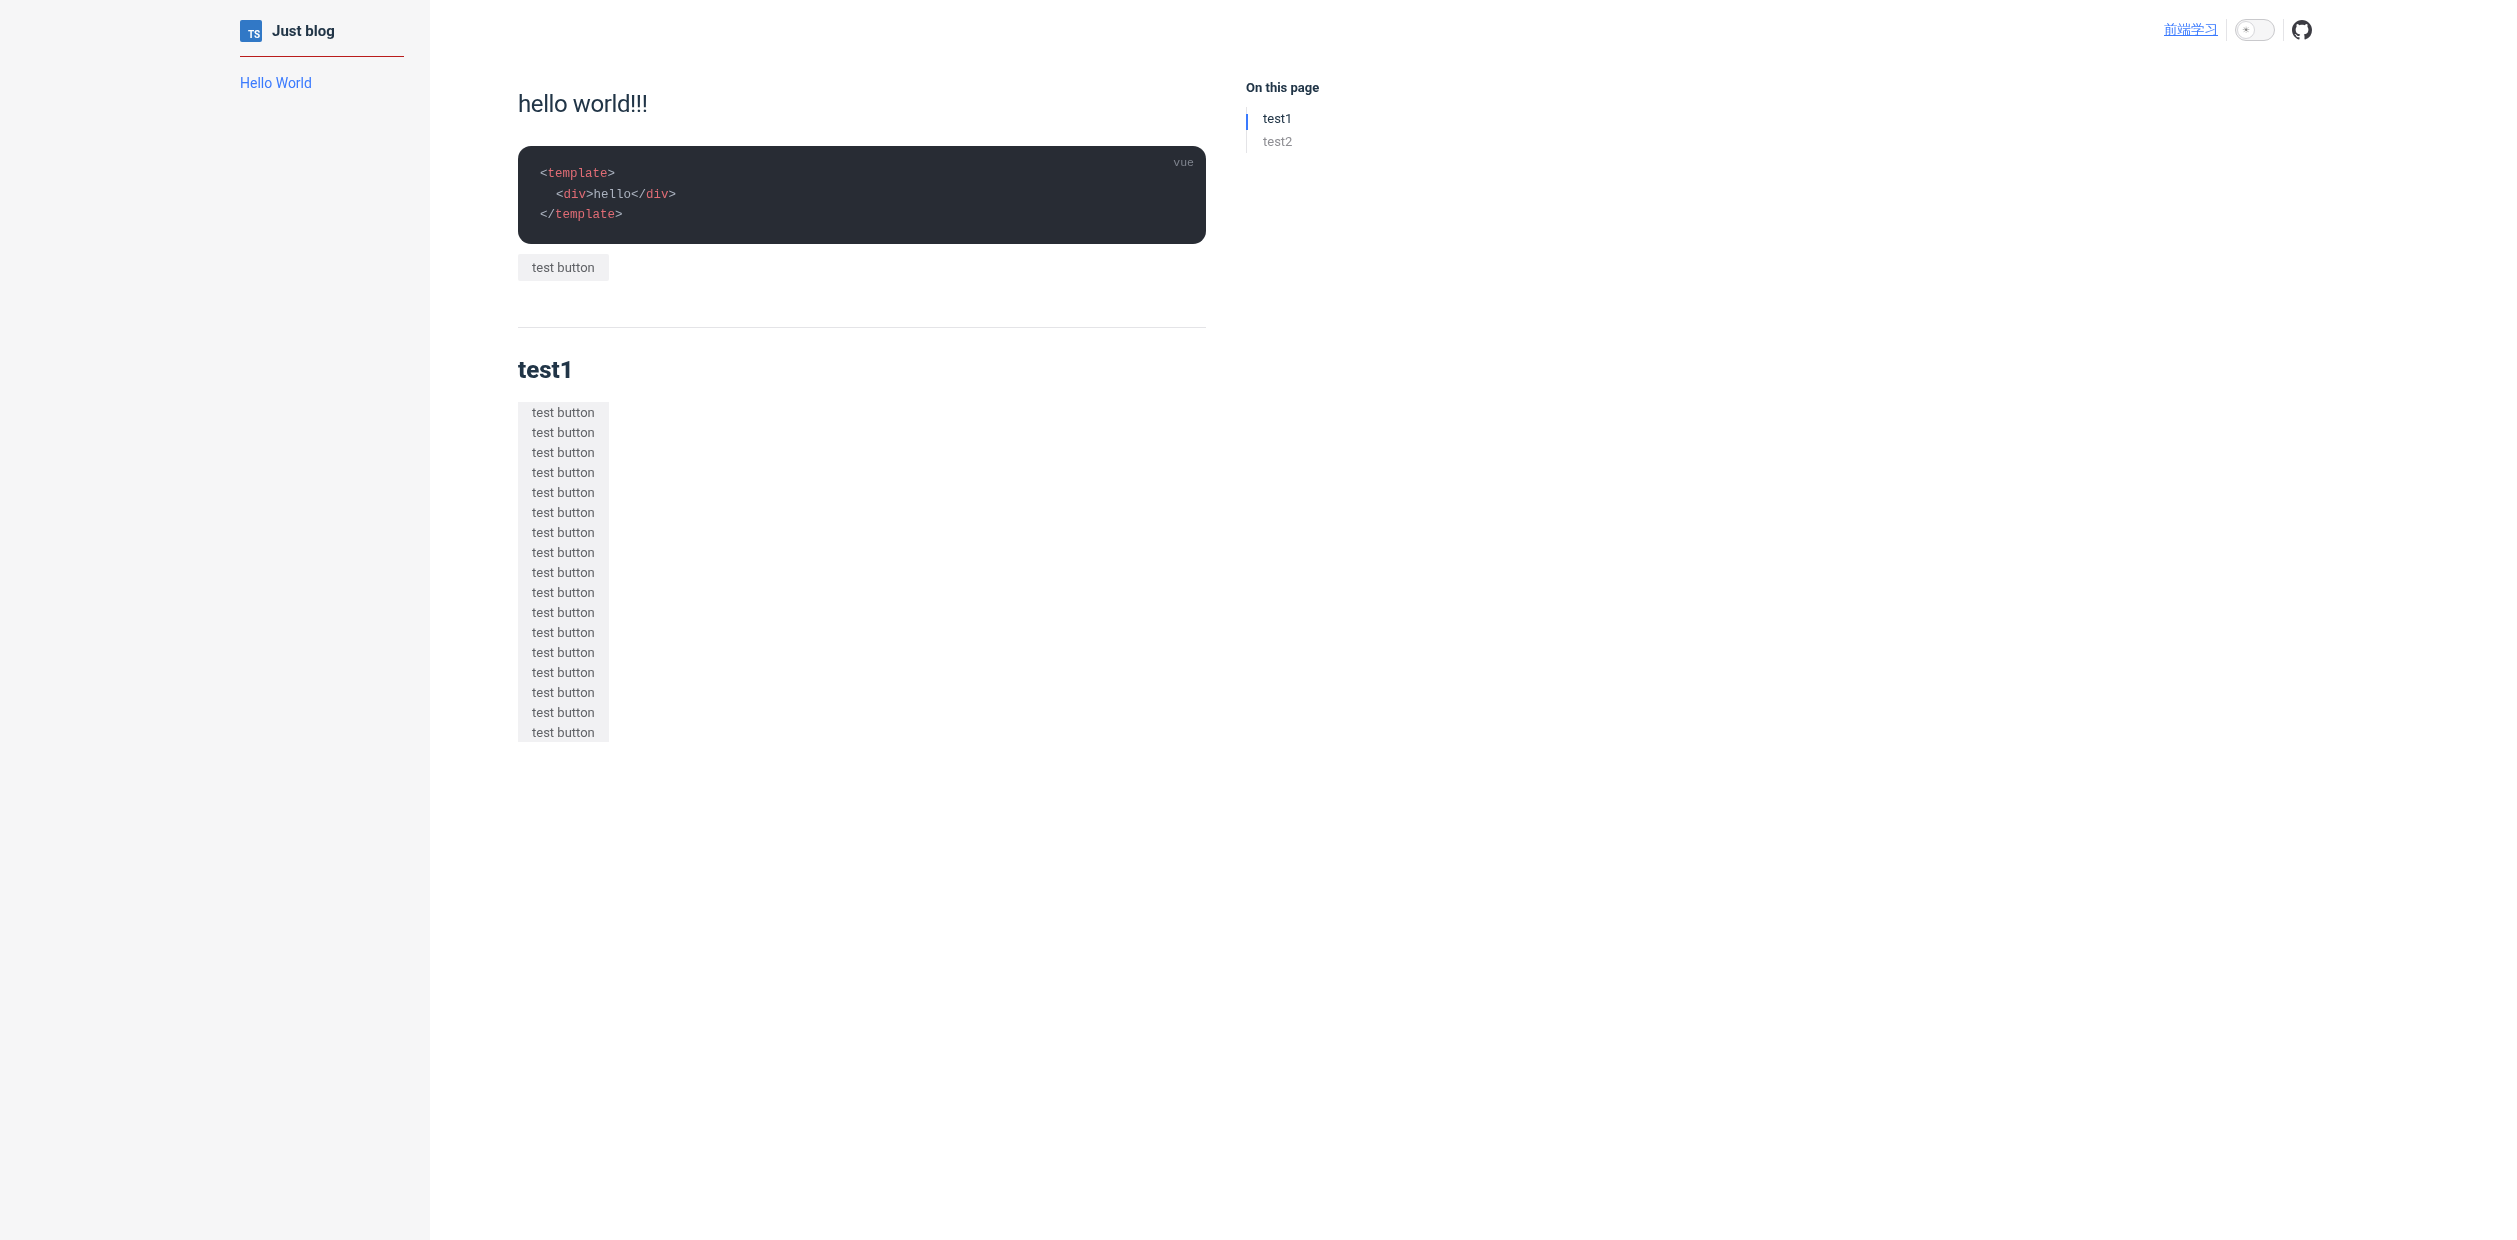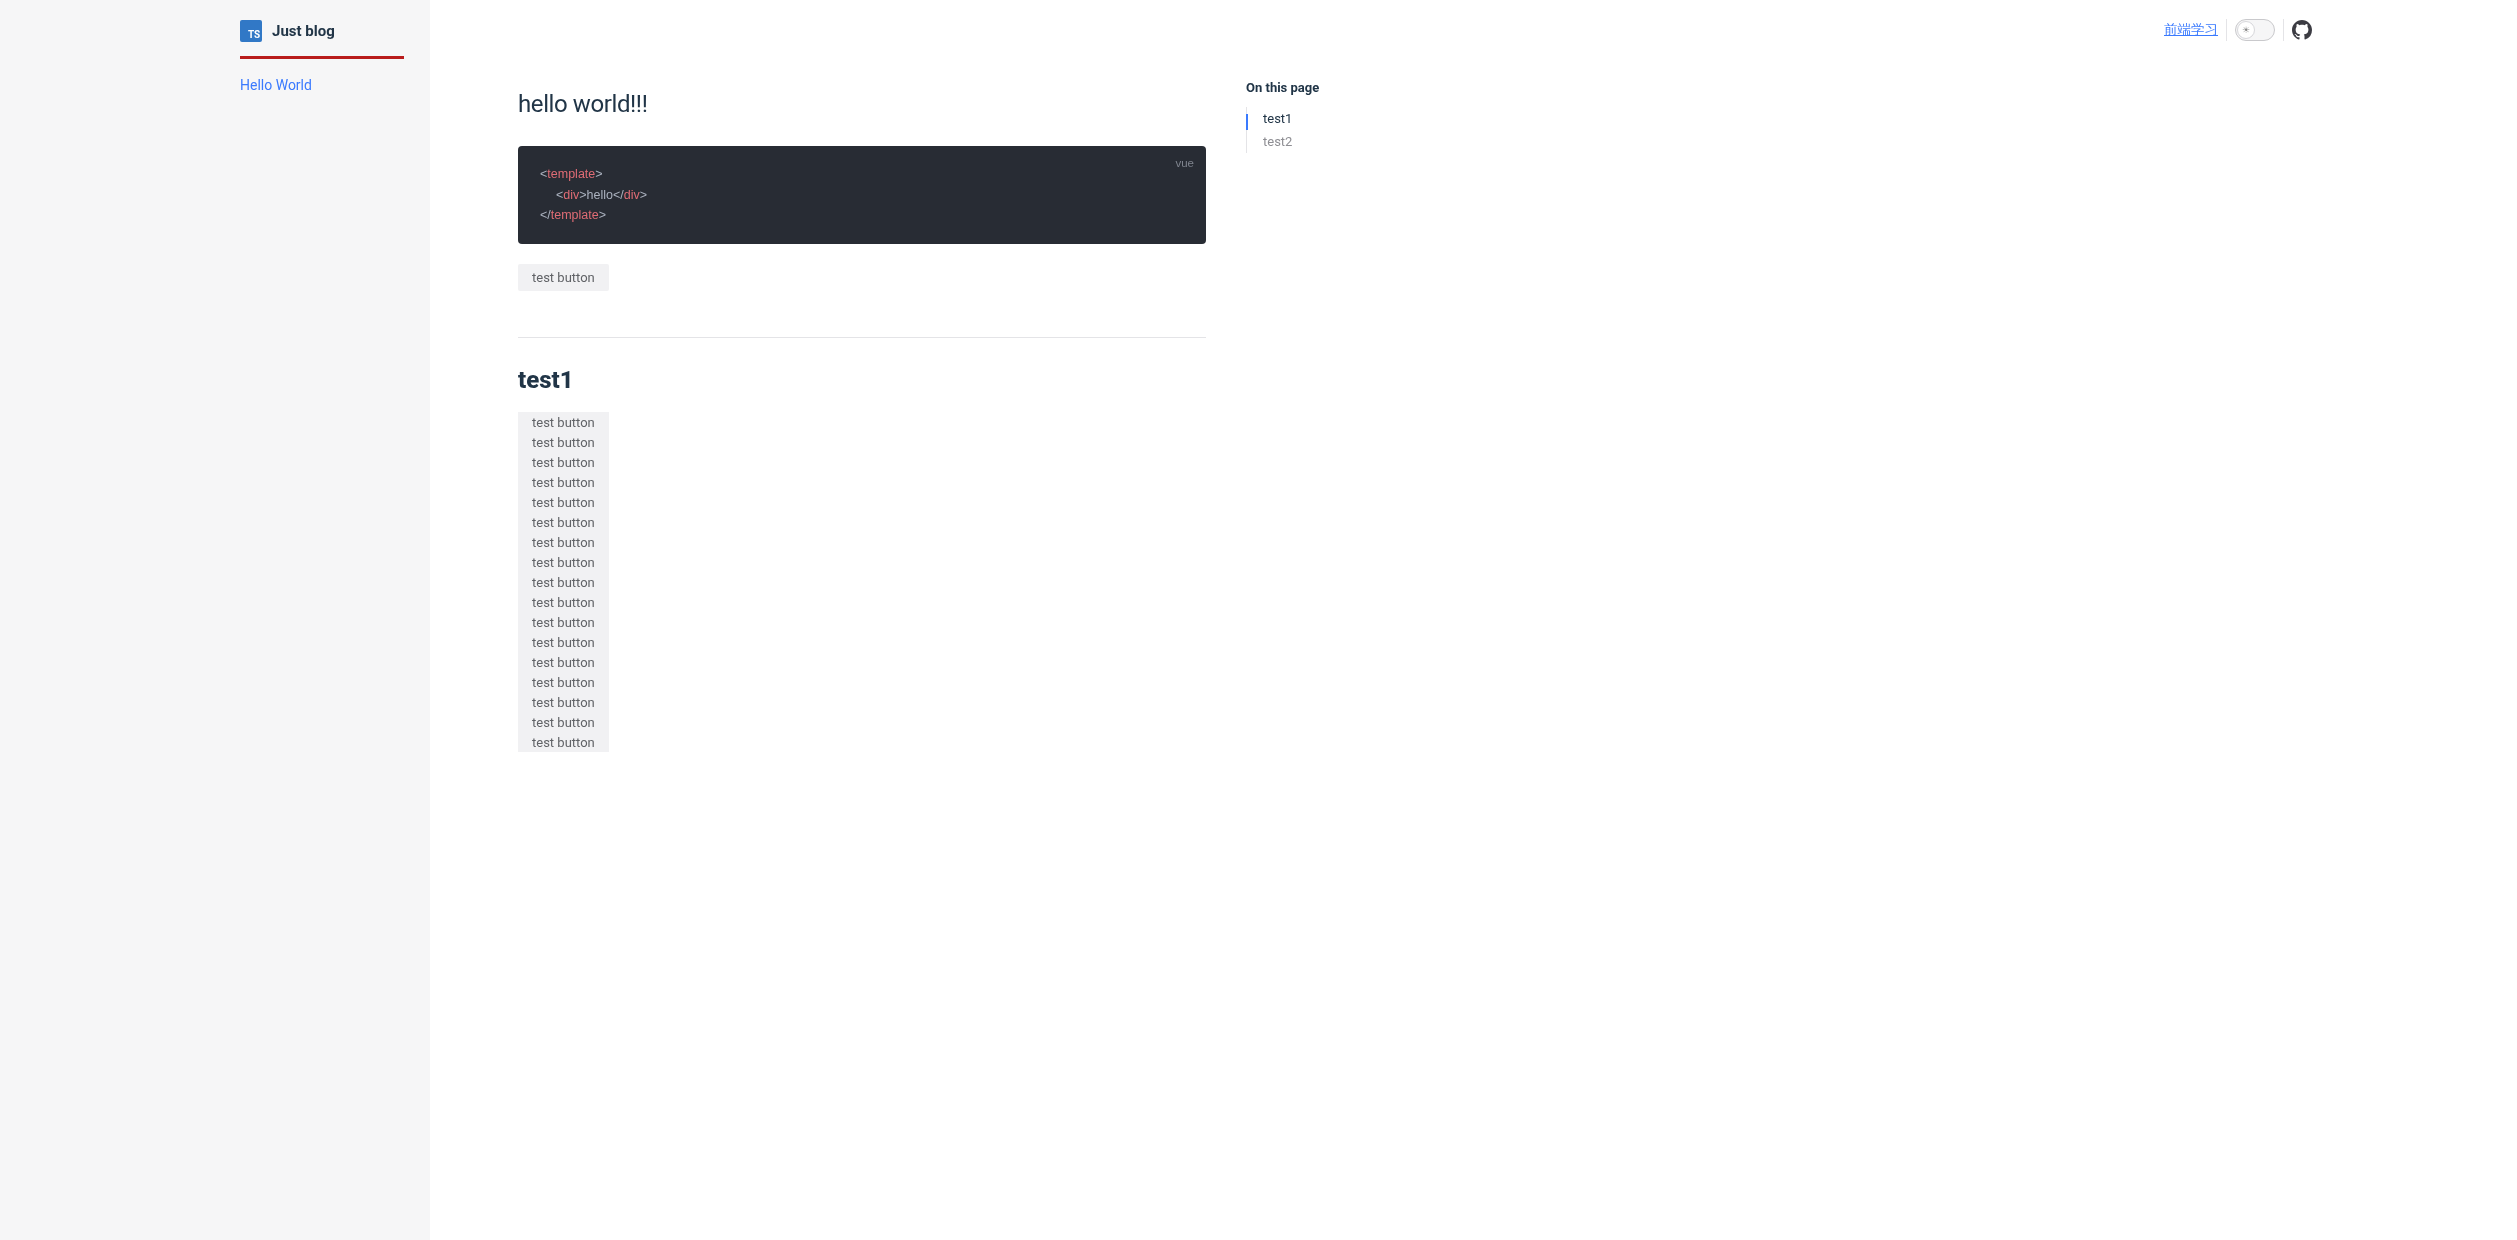--- a/index.html
+++ b/index.html
@@ -10,21 +10,21 @@
   display: flex;
 }
 .sidebar {
   width: 430px;
   min-height: 100vh;
   background: #f6f6f7;
   padding: 20px 0 0 0;
   flex-shrink: 0;
 }
 .sidebar-inner { padding-left: 240px; padding-right: 26px; }
-.site-title-row { display: flex; align-items: center; gap: 10px; padding-bottom: 14px; border-bottom: 3px solid #b91c1c; }
+.site-title-row { display: flex; align-items: center; gap: 10px; padding-bottom: 14px; border-bottom: 1px solid #b91c1c; }
 .ts-badge {
   width: 22px; height: 22px; background: #3178c6; color: #fff;
   font-size: 10px; font-weight: 700; display: flex; align-items: flex-end; justify-content: flex-end;
   padding: 2px 2px; border-radius: 2px; letter-spacing: -0.2px;
 }
 .site-title { font-weight: 700; font-size: 15px; }
 .sidebar-nav { padding-top: 18px; }
 .sidebar-link { color: #3a7afe; font-size: 14px; cursor: pointer; }
 .main { flex: 1; min-height: 100vh; position: relative; }
 .topbar {
@@ -45,23 +45,23 @@
 .github-link svg { width: 20px; height: 20px; fill: #3c3c43; }
 .github-link { cursor: pointer; display: flex; align-items: center; }
 .content-wrap { display: flex; }
 .article {
   width: 688px;
   padding-top: 90px;
   margin-left: 88px;
 }
 .page-title { font-size: 24px; font-weight: 400; letter-spacing: -0.4px; margin-bottom: 28px; }
 .code-block {
-  background: #282c34; color: #abb2bf; border-radius: 4px;
-  padding: 18px 22px; font-family: Liberation Sans, sans-serif;
-  font-size: 12.5px; line-height: 1.65; position: relative; margin-bottom: 20px;
+  background: #282c34; color: #abb2bf; border-radius: 13px;
+  padding: 18px 22px; font-family: Liberation Mono, monospace;
+  font-size: 12.5px; line-height: 1.65; position: relative; margin-bottom: 10px;
 }
 .code-lang { position: absolute; top: 8px; right: 12px; color: #7f848e; font-size: 11.5px; }
 .tok-angle { color: #abb2bf; }
 .tok-tag { color: #e06c75; }
 .tok-text { color: #abb2bf; }
 .btn {
   display: inline-block; background: #f1f1f3; color: #606266;
   padding: 6px 14px; font-size: 13px; border-radius: 2px;
 }
 .hr { height: 1px; background: #e4e4e7; margin: 46px 0 28px 0; }

